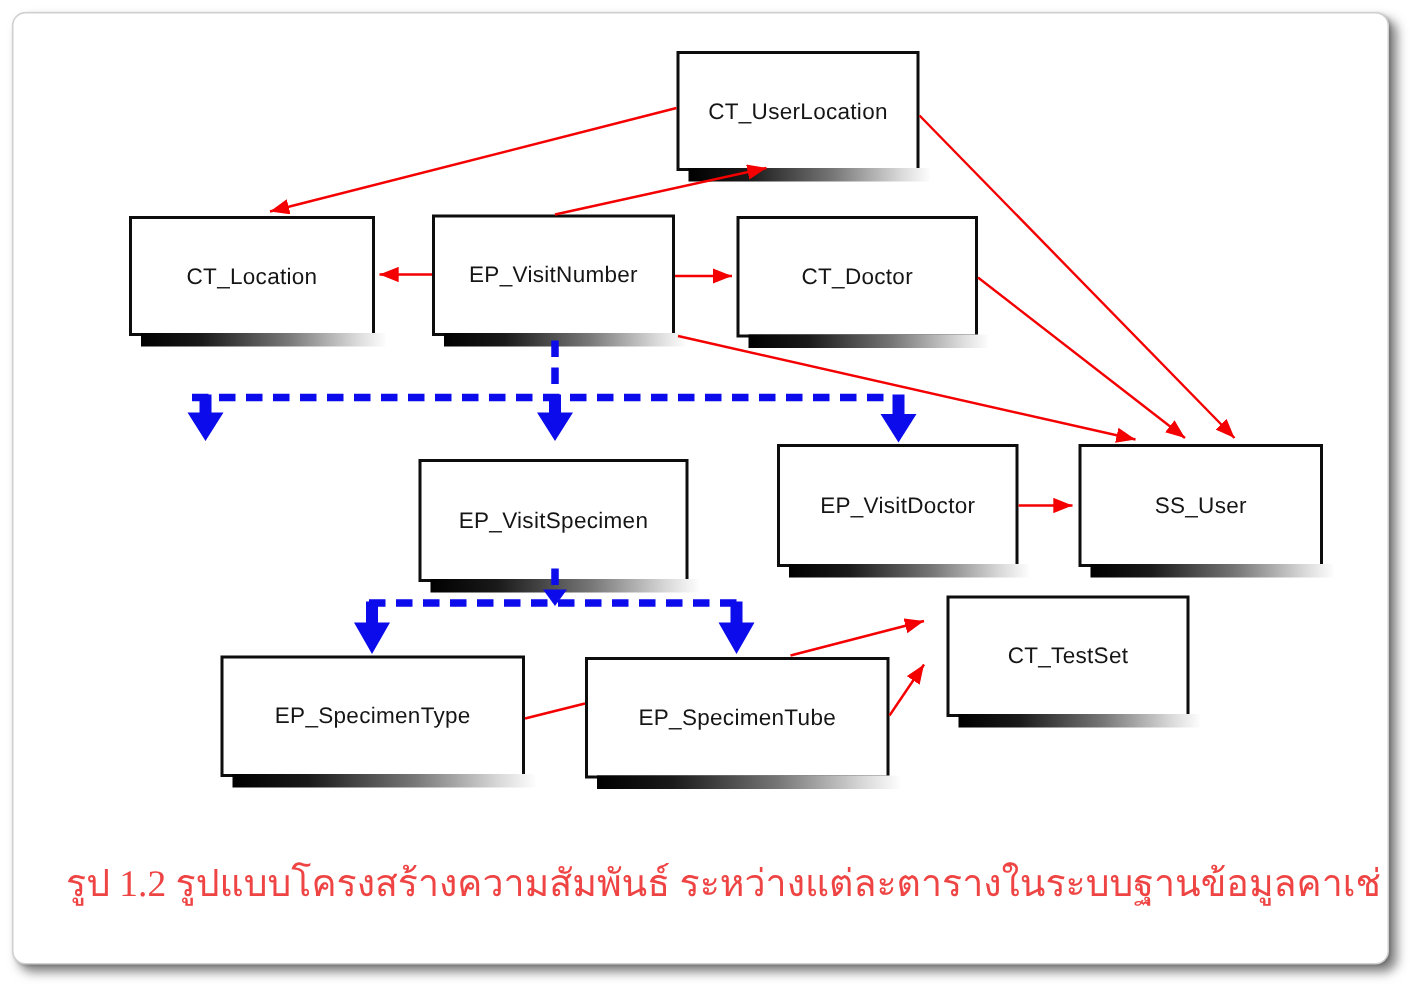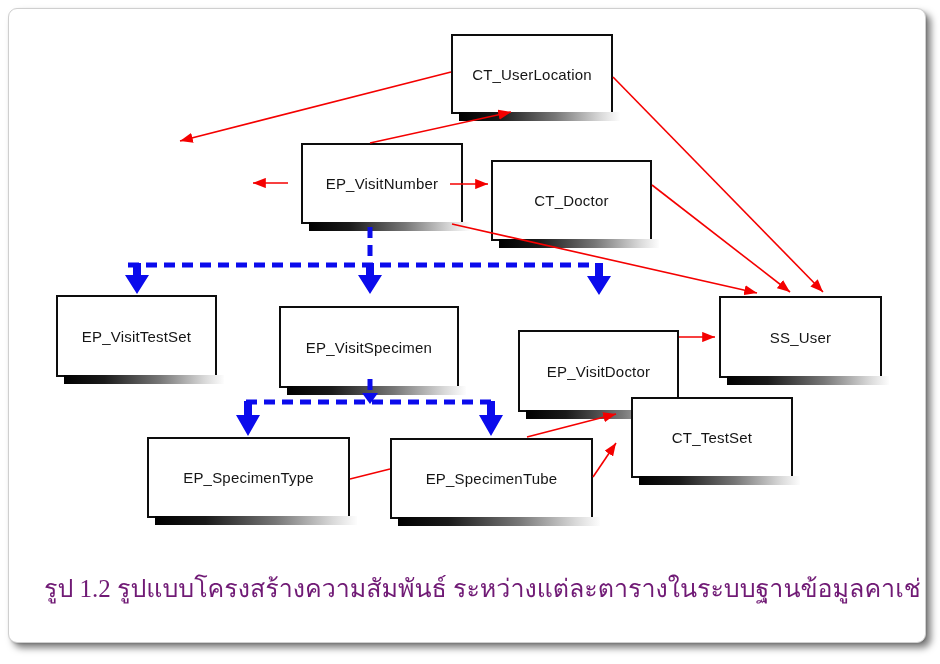--- a/index.html
+++ b/index.html
@@ -9,44 +9,44 @@
          background:#fff;border:1px solid #cfcfcf;border-radius:9px;
          box-shadow:5px 5px 7px rgba(0,0,0,0.50), 1px 1px 2px rgba(0,0,0,0.15);}
   .tbox{position:absolute;box-sizing:border-box;background:#fff;border:2px solid #0d0d0d;
         display:flex;align-items:center;justify-content:center;z-index:2;}
   .tbox .lbl{font-size:15px;color:#151515;letter-spacing:0.2px;white-space:nowrap;}
   .tbox::after{content:"";position:absolute;left:6px;right:-9px;top:100%;height:9px;
         background:linear-gradient(to right,#000 0%,#1a1a1a 25%,#777 60%,#d9d9d9 88%,#fdfdfd 100%);}
   svg.wires{position:absolute;left:0;top:0;z-index:3;pointer-events:none;}
   .caption{position:absolute;left:44px;top:568px;z-index:2;
            font-family:"Liberation Serif","DejaVu Serif",serif;
-           font-size:25px;color:#701a75;white-space:nowrap;}
+           font-size:25px;color:#ef4444;white-space:nowrap;}
 </style>
 </head>
 <body>
 
 <div class="canvas">
   <div class="frame"></div>
 
   <div class="tbox" style="left:451px;top:34px;width:162px;height:80px;">
       <span class="lbl">CT_UserLocation</span>
     </div>
-  <div class="tbox" style="left:288px;top:143px;width:162px;height:81px;margin-left:13px;">
+  <div class="tbox" style="left:86px;top:144px;width:164px;height:80px;">
+      <span class="lbl">CT_Location</span>
+    </div>
+  <div class="tbox" style="left:288px;top:143px;width:162px;height:81px;">
       <span class="lbl">EP_VisitNumber</span>
     </div>
-  <div class="tbox" style="left:491px;top:160px;width:161px;height:81px;">
+  <div class="tbox" style="left:491px;top:144px;width:161px;height:81px;">
       <span class="lbl">CT_Doctor</span>
-    </div>
-  <div class="tbox" style="left:56px;top:295px;width:161px;height:82px;">
-      <span class="lbl">EP_VisitTestSet</span>
     </div>
   <div class="tbox" style="left:279px;top:306px;width:180px;height:82px;">
       <span class="lbl">EP_VisitSpecimen</span>
     </div>
-  <div class="tbox" style="left:518px;top:296px;width:161px;height:82px;margin-top:34px;">
+  <div class="tbox" style="left:518px;top:296px;width:161px;height:82px;">
       <span class="lbl">EP_VisitDoctor</span>
     </div>
   <div class="tbox" style="left:719px;top:296px;width:163px;height:82px;">
       <span class="lbl">SS_User</span>
     </div>
   <div class="tbox" style="left:147px;top:437px;width:203px;height:81px;">
       <span class="lbl">EP_SpecimenType</span>
     </div>
   <div class="tbox" style="left:390px;top:438px;width:203px;height:81px;">
       <span class="lbl">EP_SpecimenTube</span>

